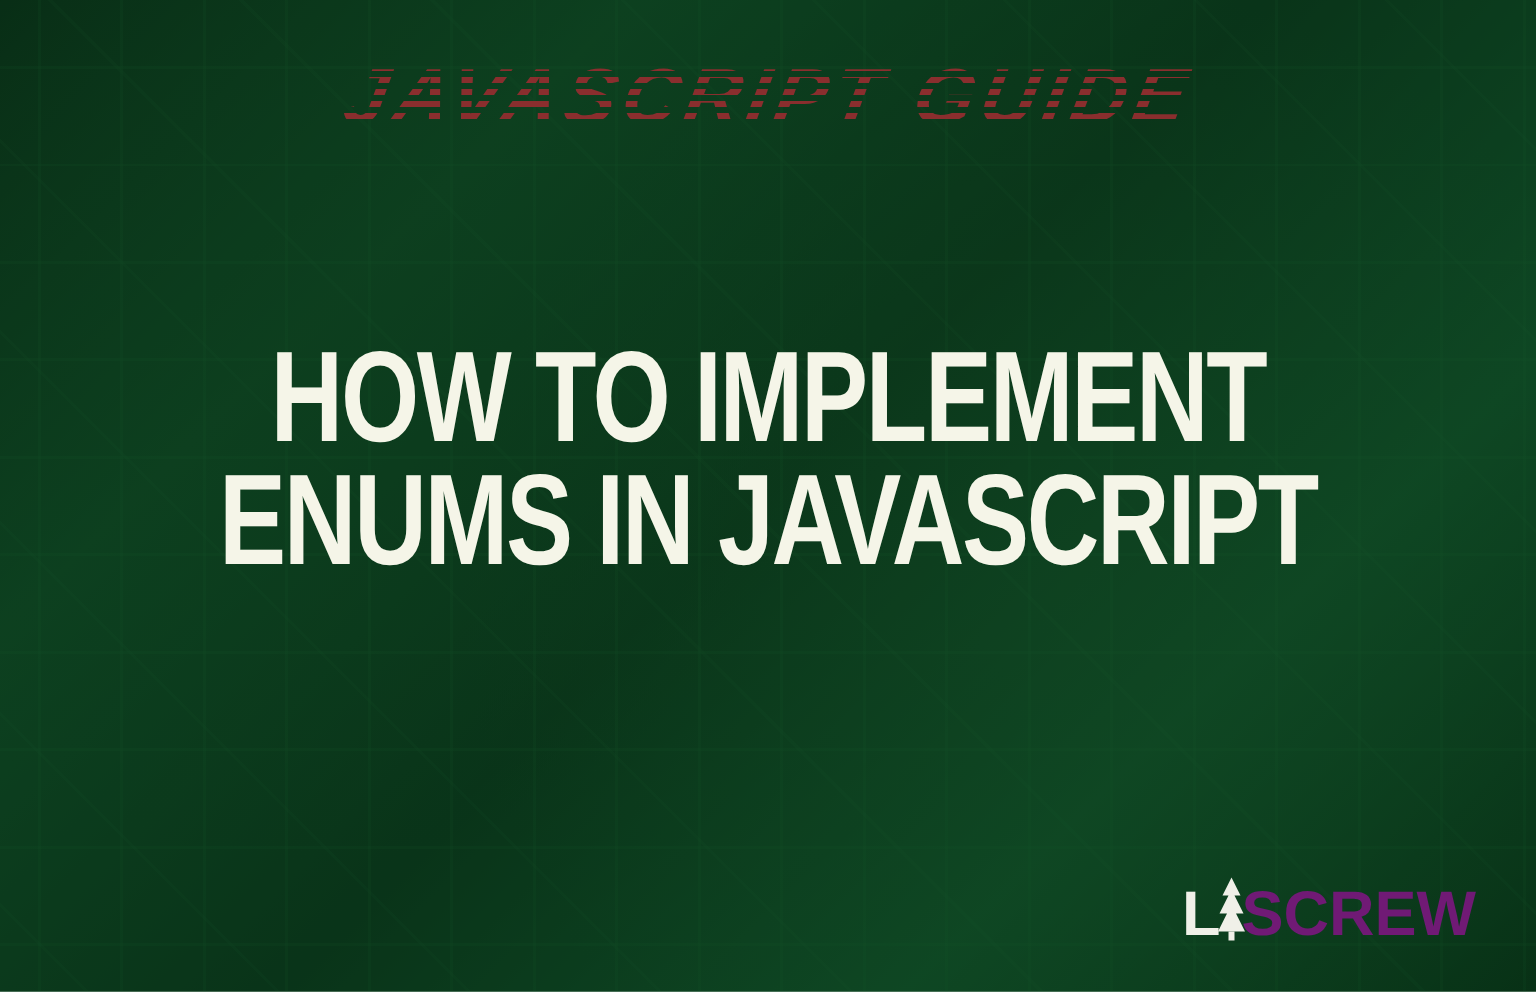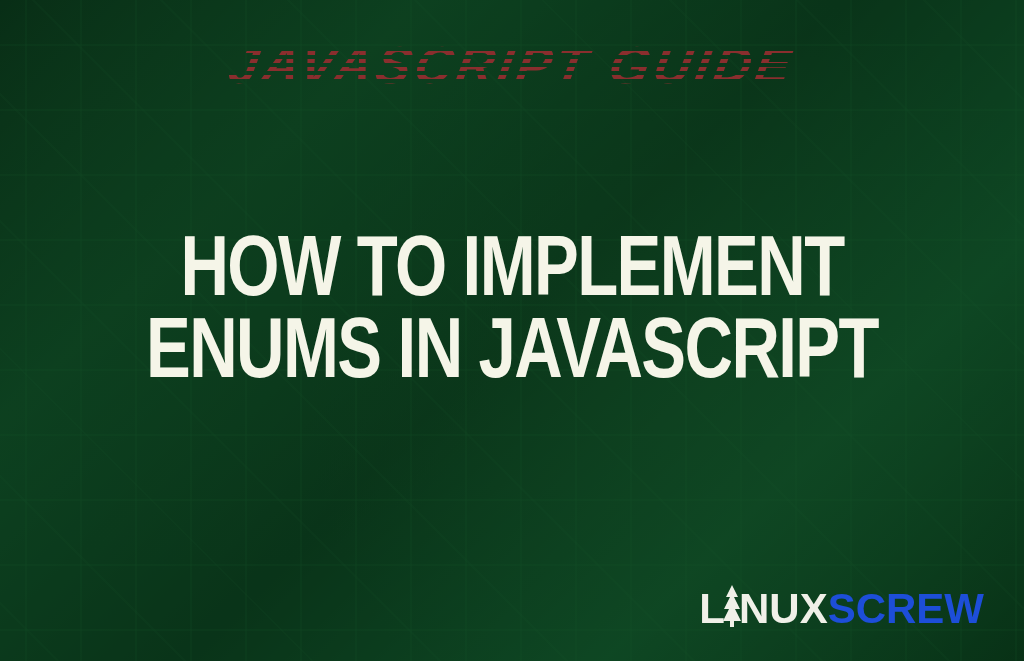--- a/index.html
+++ b/index.html
@@ -94,21 +94,21 @@
     align-items: center;
     font-family: 'Arial Black', sans-serif;
     font-size: 42px;
     font-weight: 900;
     letter-spacing: 0px;
   }
   .logo-linux {
     color: #f0f0e8;
   }
   .logo-screw {
-    color: #1d4ed8;
+    color: #701a75;
   }
   .logo-icon {
     display: inline-block;
     width: 18px;
     height: 42px;
     position: relative;
     margin: 0 -2px;
     vertical-align: middle;
   }
   .logo-icon svg {
@@ -133,16 +133,15 @@
   </div>
 
   <div class="logo">
     <span class="logo-linux">L</span>
       <span class="logo-icon">
       <svg width="18" height="48" viewBox="0 0 18 48">
         <polygon points="9,2 3,14 7,14 1,26 6,26 0,38 18,38 12,26 17,26 11,14 15,14" fill="#f0f0e8"></polygon>
         <rect x="7" y="38" width="4" height="6" fill="#f0f0e8"></rect>
       </svg>
     </span>
-      <span class="logo-linux">NUX</span>
       <span class="logo-screw">SCREW</span>
   </div>
 </div>
 
 </body></html>

